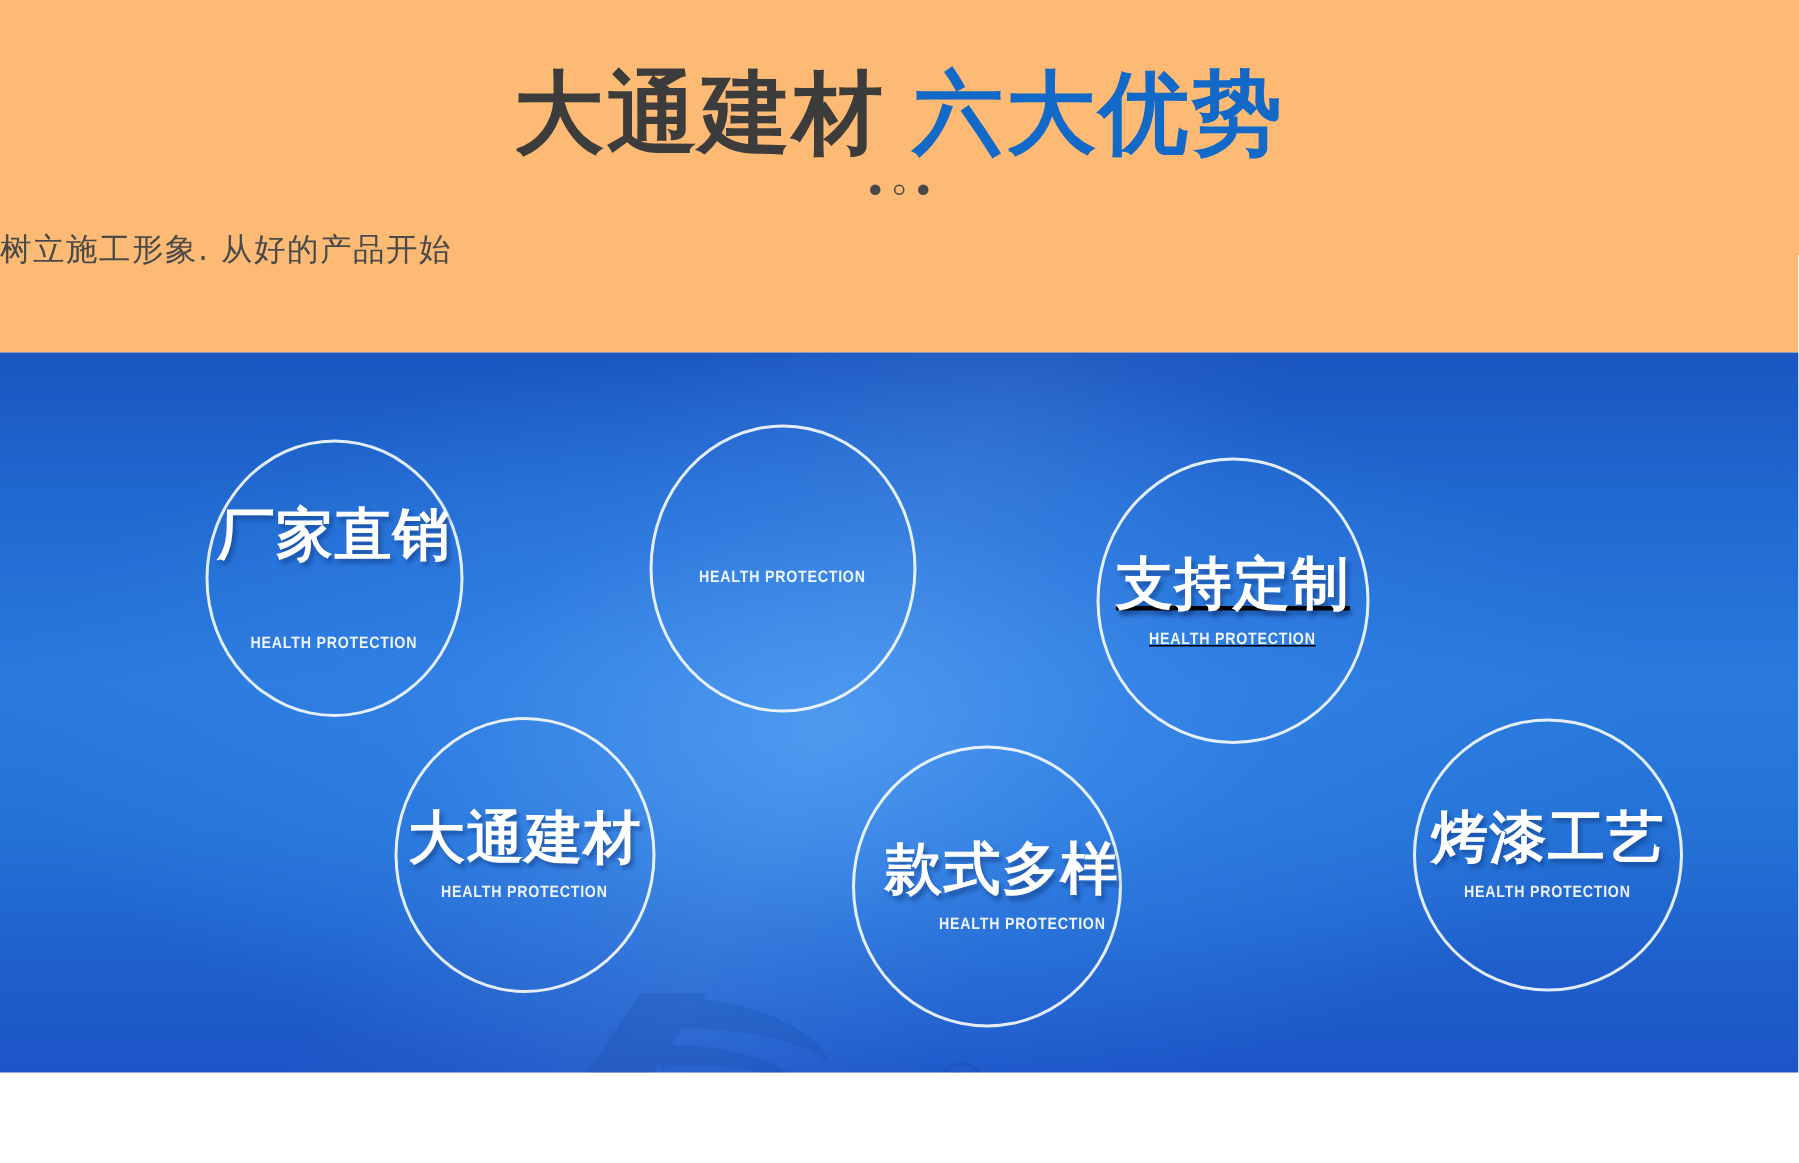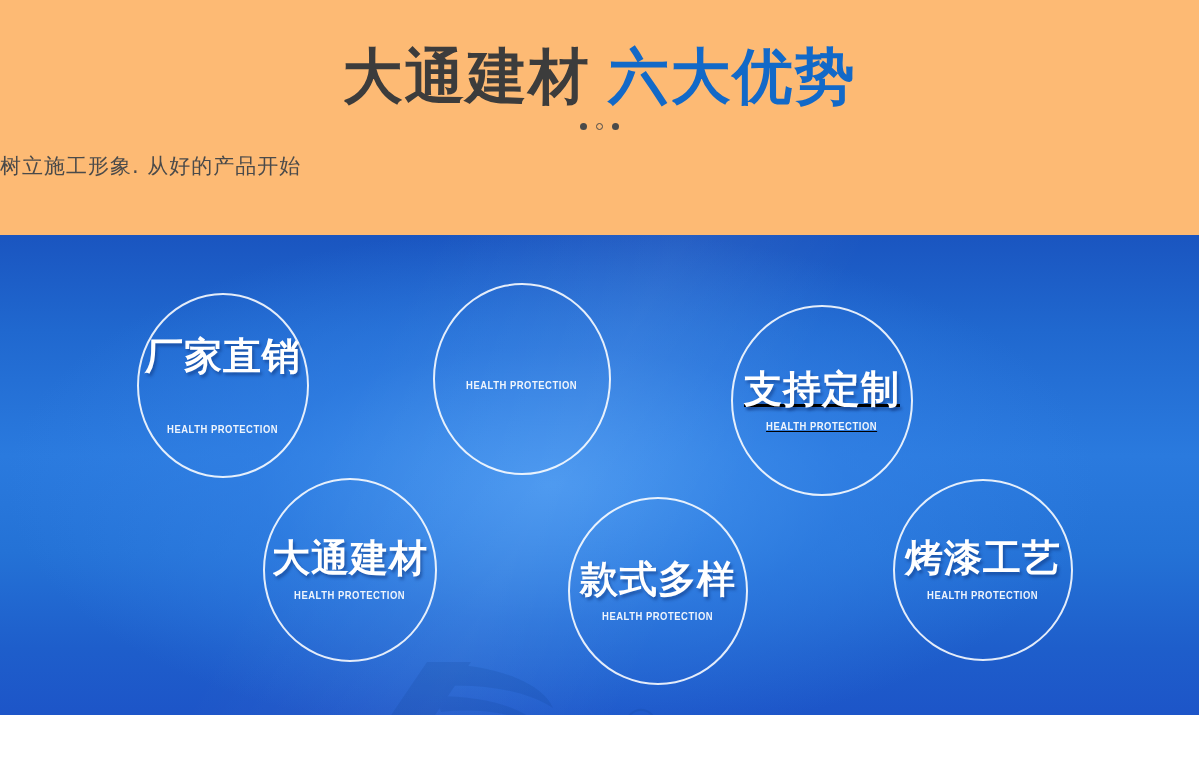--- a/index.html
+++ b/index.html
@@ -209,22 +209,22 @@
   <div class="circle" style="left:731px; top:305px; width:182px; height:191px; margin-top:-235px;text-decoration:underline;">
     <div class="cn">支持定制</div>
     <div class="en">HEALTH PROTECTION</div>
   </div>
 
   <div class="circle" style="left:263px; top:478px; width:174px; height:184px; margin-top:-235px;">
     <div class="cn">大通建材</div>
     <div class="en">HEALTH PROTECTION</div>
   </div>
 
-  <div class="circle" style="left:568px; top:497px; width:180px; height:188px; margin-top:-235px;">
+  <div class="circle" style="left:568px; top:497px; width:180px; height:188px; margin-top:-235px;align-items:flex-end;">
     <div class="cn">款式多样</div>
     <div class="en">HEALTH PROTECTION</div>
   </div>
 
-  <div class="circle" style="left:893px; top:479px; width:180px; height:182px; margin-top:-235px;">
+  <div class="circle" style="left:942px; top:479px; width:180px; height:182px; margin-top:-235px;">
     <div class="cn">烤漆工艺</div>
     <div class="en">HEALTH PROTECTION</div>
   </div>
 </div>
 
 </body></html>

